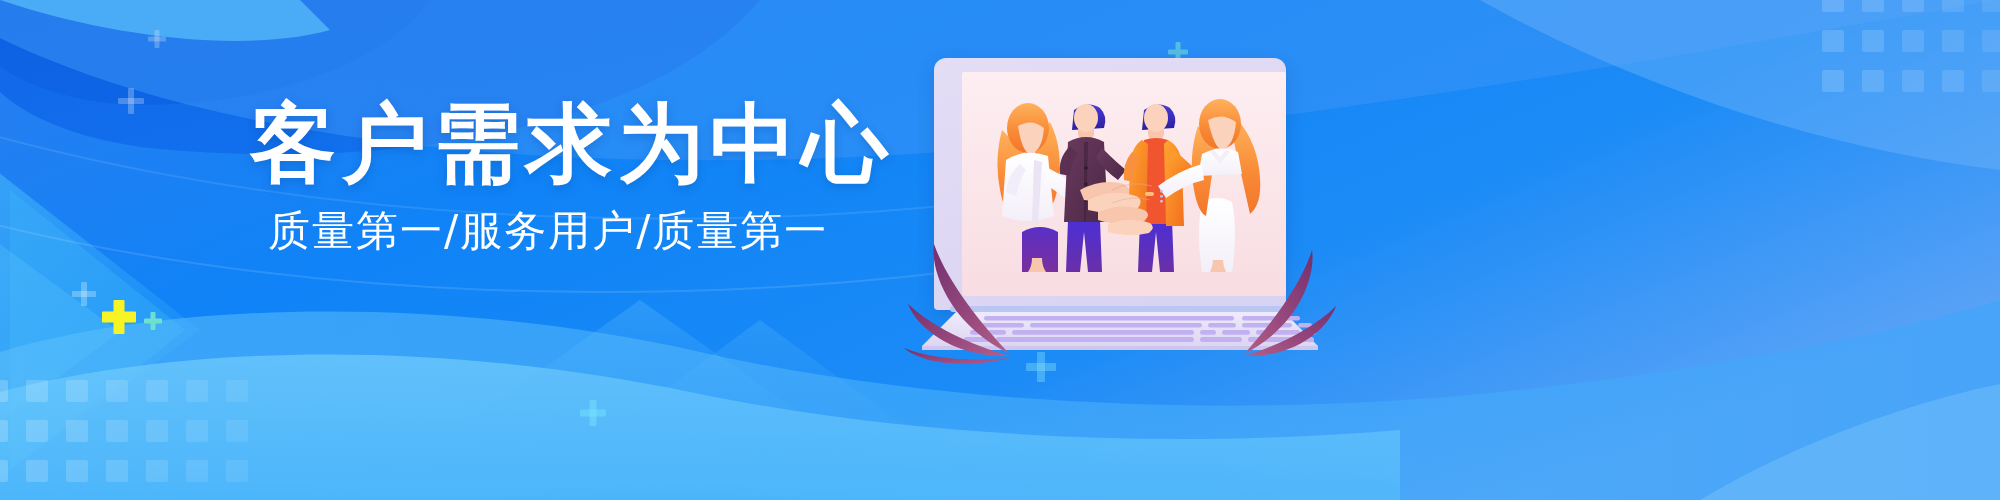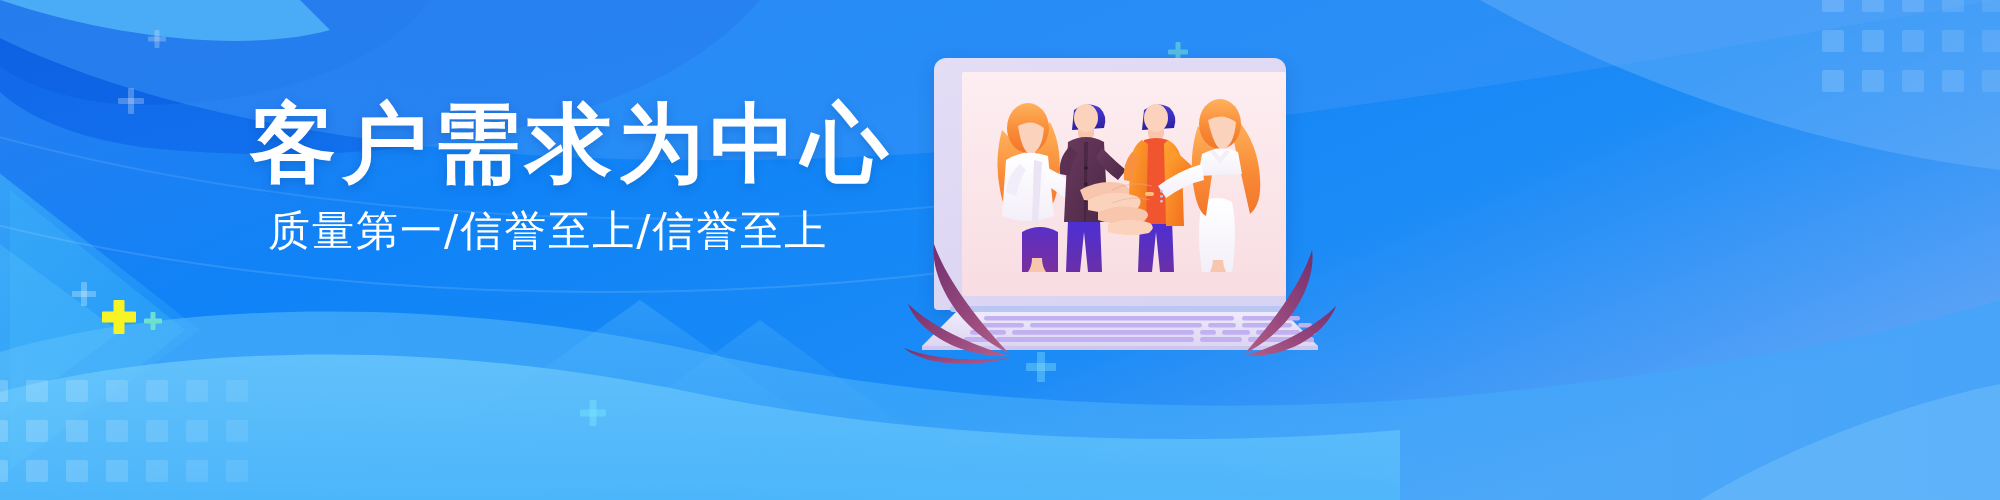--- a/index.html
+++ b/index.html
@@ -191,21 +191,21 @@
       <div class="cross" style="left: 144px; top: 312px; width: 18px; height: 18px; color: rgb(111, 224, 205); --t: 5px;"></div>
       <div class="cross" style="left: 72px; top: 282px; width: 24px; height: 24px; color: rgba(255, 255, 255, 0.28); --t: 6px;"></div>
       <div class="cross" style="left: 118px; top: 88px; width: 26px; height: 26px; color: rgba(255, 255, 255, 0.26); --t: 6px;"></div>
       <div class="cross" style="left: 148px; top: 30px; width: 18px; height: 18px; color: rgba(255, 255, 255, 0.24); --t: 5px;"></div>
       <div class="cross" style="left: 580px; top: 400px; width: 26px; height: 26px; color: rgba(120, 230, 250, 0.45); --t: 7px;"></div>
       <div class="cross" style="left: 1026px; top: 352px; width: 30px; height: 30px; color: rgba(130, 225, 250, 0.4); --t: 8px;"></div>
     </div>
 
   <div class="copy">
     <h1 class="headline">客户需求为中心</h1>
-    <p class="subline">质量第一/信誉至上/信誉至上</p>
+    <p class="subline">质量第一/服务用户/质量第一</p>
   </div>
 
   <div class="laptop">
 
     <div class="laptop-lid">
       <div class="laptop-screen">
 
         <svg viewBox="0 0 324 224" width="324" height="224">
           <defs>
             <linearGradient id="hairO" x1="0" y1="0" x2="0" y2="1">

